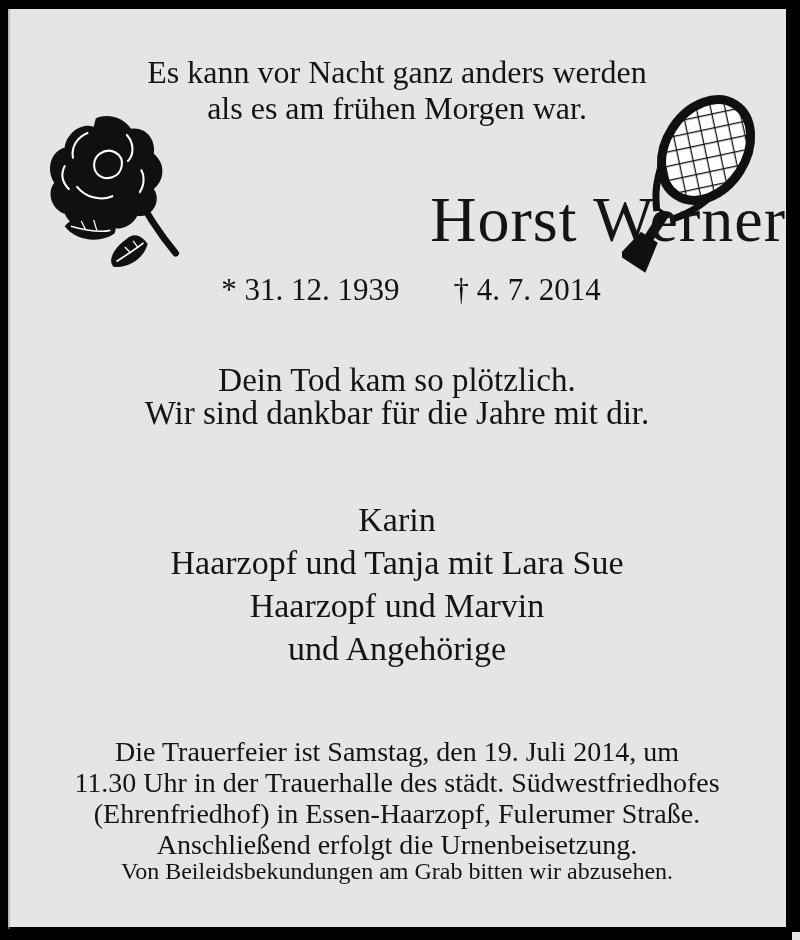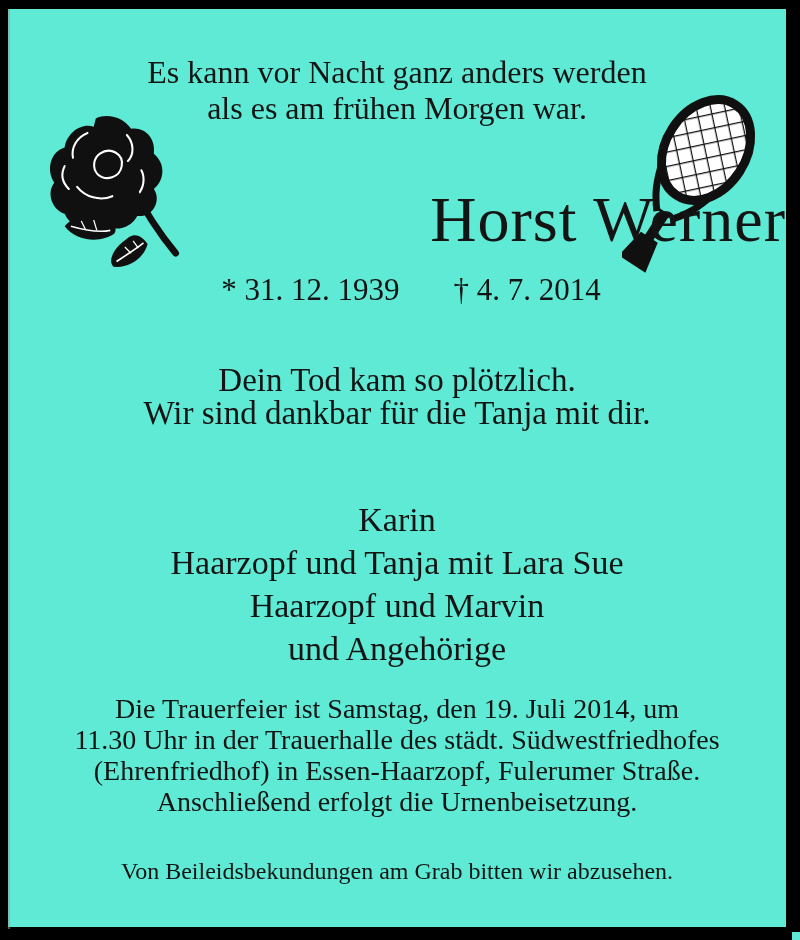--- a/index.html
+++ b/index.html
@@ -4,21 +4,21 @@
 <style>
   html, body {
     margin: 0;
     padding: 0;
     background: #ffffff;
   }
   .page {
     position: relative;
     width: 800px;
     height: 940px;
-    background: #5eead4;
+    background: #e5e5e5;
     overflow: hidden;
     font-family: "Liberation Serif", "DejaVu Serif", serif;
     color: #141414;
   }
   
   .edge { position: absolute; background: #000000; }
   .edge-top    { left: 0; top: 0; width: 800px; height: 9px; }
   .edge-left   { left: 0; top: 0; width: 8px; height: 940px; }
   .edge-right  { right: 0; top: 0; width: 14px; height: 932px; }
   .edge-bottom { left: 0; bottom: 0; width: 792px; height: 13px; }
@@ -37,21 +37,21 @@
 
   .epigraph   { top: 45px;  font-size: 32px; line-height: 36px; }
   .deceased-name {
     top: 177px; font-size: 64px; line-height: 68px;
     font-weight: normal; margin: 0; letter-spacing: 1px; text-align: right;
   }
   .life-dates { top: 264px; font-size: 31px; line-height: 34px; margin-left: 28px; }
   .date-gap   { display: inline-block; width: 54px; }
   .tribute    { top: 355px; font-size: 33px; line-height: 33px; }
   .mourners   { top: 489px; font-size: 34px; line-height: 43px; }
-  .funeral    { top: 684px; font-size: 28px; line-height: 31px; }
+  .funeral    { top: 727px; font-size: 28px; line-height: 31px; }
   .condolence { top: 847px; font-size: 24px; line-height: 31px; }
 
   .art { position: absolute; }
   .rose-art   { left: 38px;  top: 103px; }
   .racket-art { left: 614px; top: 77px; }
 </style>
 </head>
 <body>
 
 <div class="page">
@@ -109,21 +109,21 @@
     </div>
 
     <h1 class="ln-block deceased-name">Horst Werner</h1>
 
     <div class="ln-block life-dates">
       <span class="ln">* 31. 12. 1939</span><span class="date-gap"></span><span class="ln">† 4. 7. 2014</span>
     </div>
 
     <div class="ln-block tribute">
       <div class="ln">Dein Tod kam so plötzlich.</div>
-      <div class="ln">Wir sind dankbar für die Tanja mit dir.</div>
+      <div class="ln">Wir sind dankbar für die Jahre mit dir.</div>
     </div>
 
     <div class="ln-block mourners">
       <div class="ln">Karin</div>
       <div class="ln">Haarzopf und Tanja mit Lara Sue</div>
       <div class="ln">Haarzopf und Marvin</div>
       <div class="ln">und Angehörige</div>
     </div>
 
     <div class="ln-block funeral">

